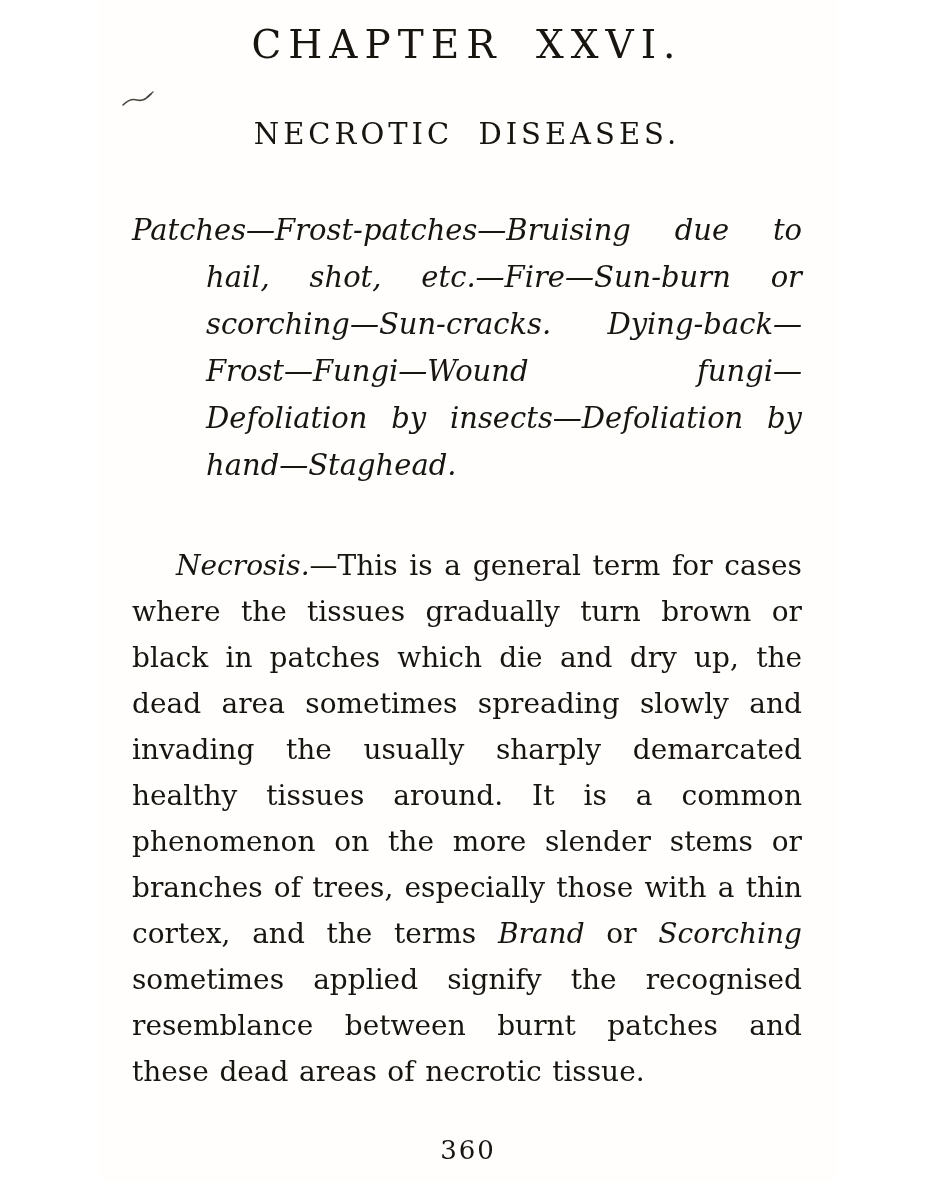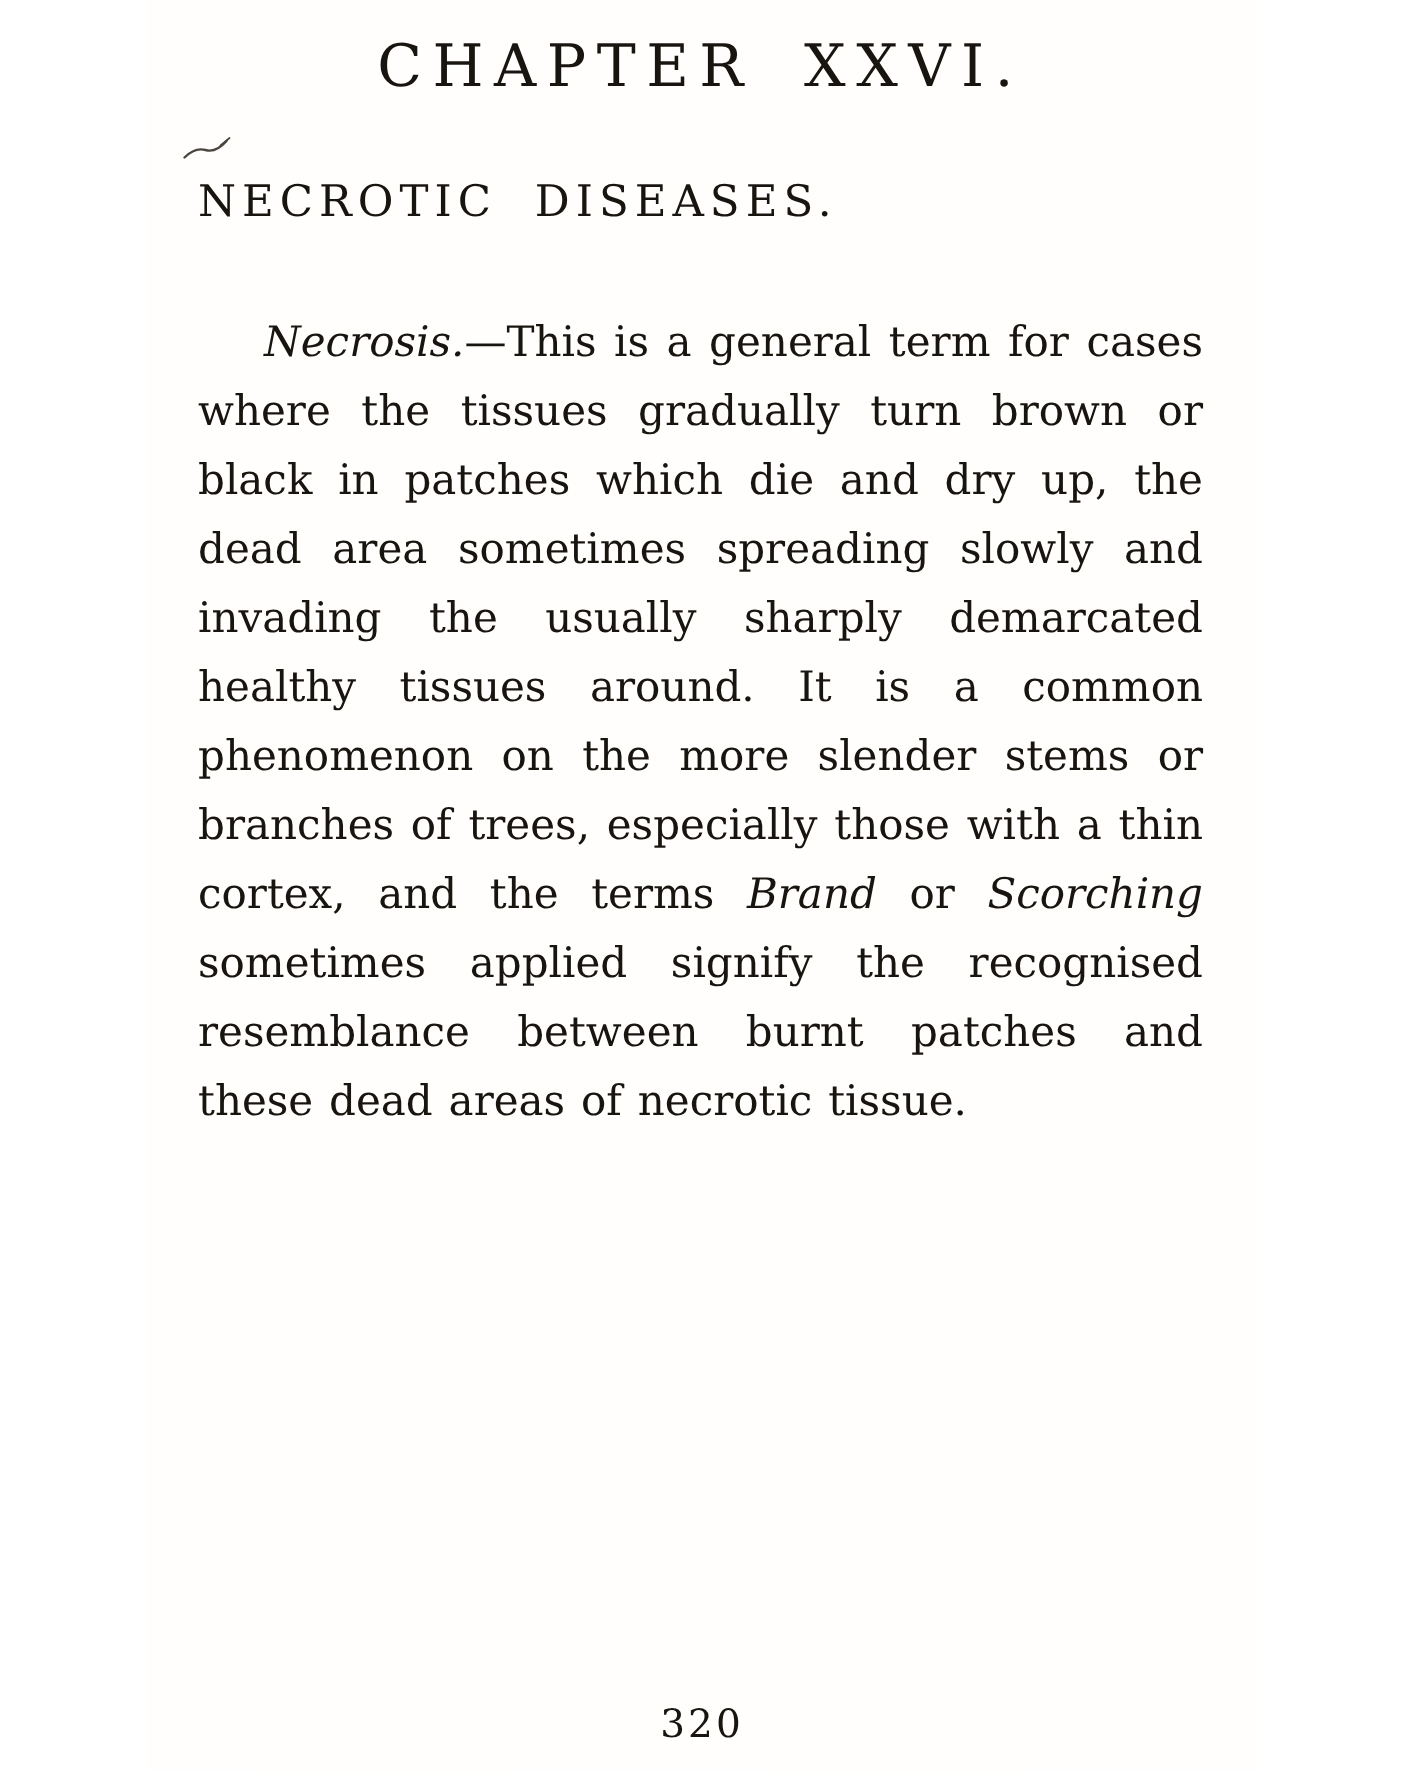--- a/index.html
+++ b/index.html
@@ -21,21 +21,21 @@
     margin: 8px 0 0 0;
     text-align: center;
     font-size: 39px;
     font-weight: normal;
     letter-spacing: 7px;
     word-spacing: 14px;
   }
 
   .section {
     margin: 50px 0 0 0;
-    text-align: left;
+    text-align: center;
     font-size: 29px;
     font-weight: normal;
     letter-spacing: 4px;
     word-spacing: 12px;
   }
 
   .summary {
     margin: 56px 0 0 0;
     font-style: italic;
     font-size: 29px;
@@ -82,19 +82,20 @@
 
   <h1 class="chapter">CHAPTER XXVI.</h1>
 
   <svg class="ink-mark" width="42" height="24" viewBox="0 0 42 24" aria-hidden="true">
     <path d="M3 17 Q10 10 17 12 T31 6" fill="none" stroke="#4a453f" stroke-width="1.6" stroke-linecap="round"></path>
     <path d="M27 9 L33 4" fill="none" stroke="#4a453f" stroke-width="1.2" stroke-linecap="round"></path>
   </svg>
 
   <h2 class="section">NECROTIC DISEASES.</h2>
 
+  <p class="summary">Patches—Frost-patches—Bruising due to hail, shot, etc.—Fire—Sun-burn or scorching—Sun-cracks. Dying-back—Frost—Fungi—Wound fungi—Defoliation by insects—Defoliation by hand—Staghead.</p>
 
   <p class="body-para first"><span class="i">Necrosis.</span><span>—This is a general term for cases where the tissues gradually turn brown or black in patches which die and dry up, the dead area sometimes spreading slowly and invading the usually sharply demarcated healthy tissues around.  It is a common phenomenon on the more slender stems or branches of trees, especially those with a thin cortex, and the terms </span><span class="i">Brand</span><span> or </span><span class="i">Scorching</span><span> sometimes applied signify the recognised resemblance between burnt patches and these dead areas of necrotic tissue.</span></p>
 
 
-  <div class="page-number">320</div>
+  <div class="page-number">360</div>
 
 </div>
 
 </body></html>

